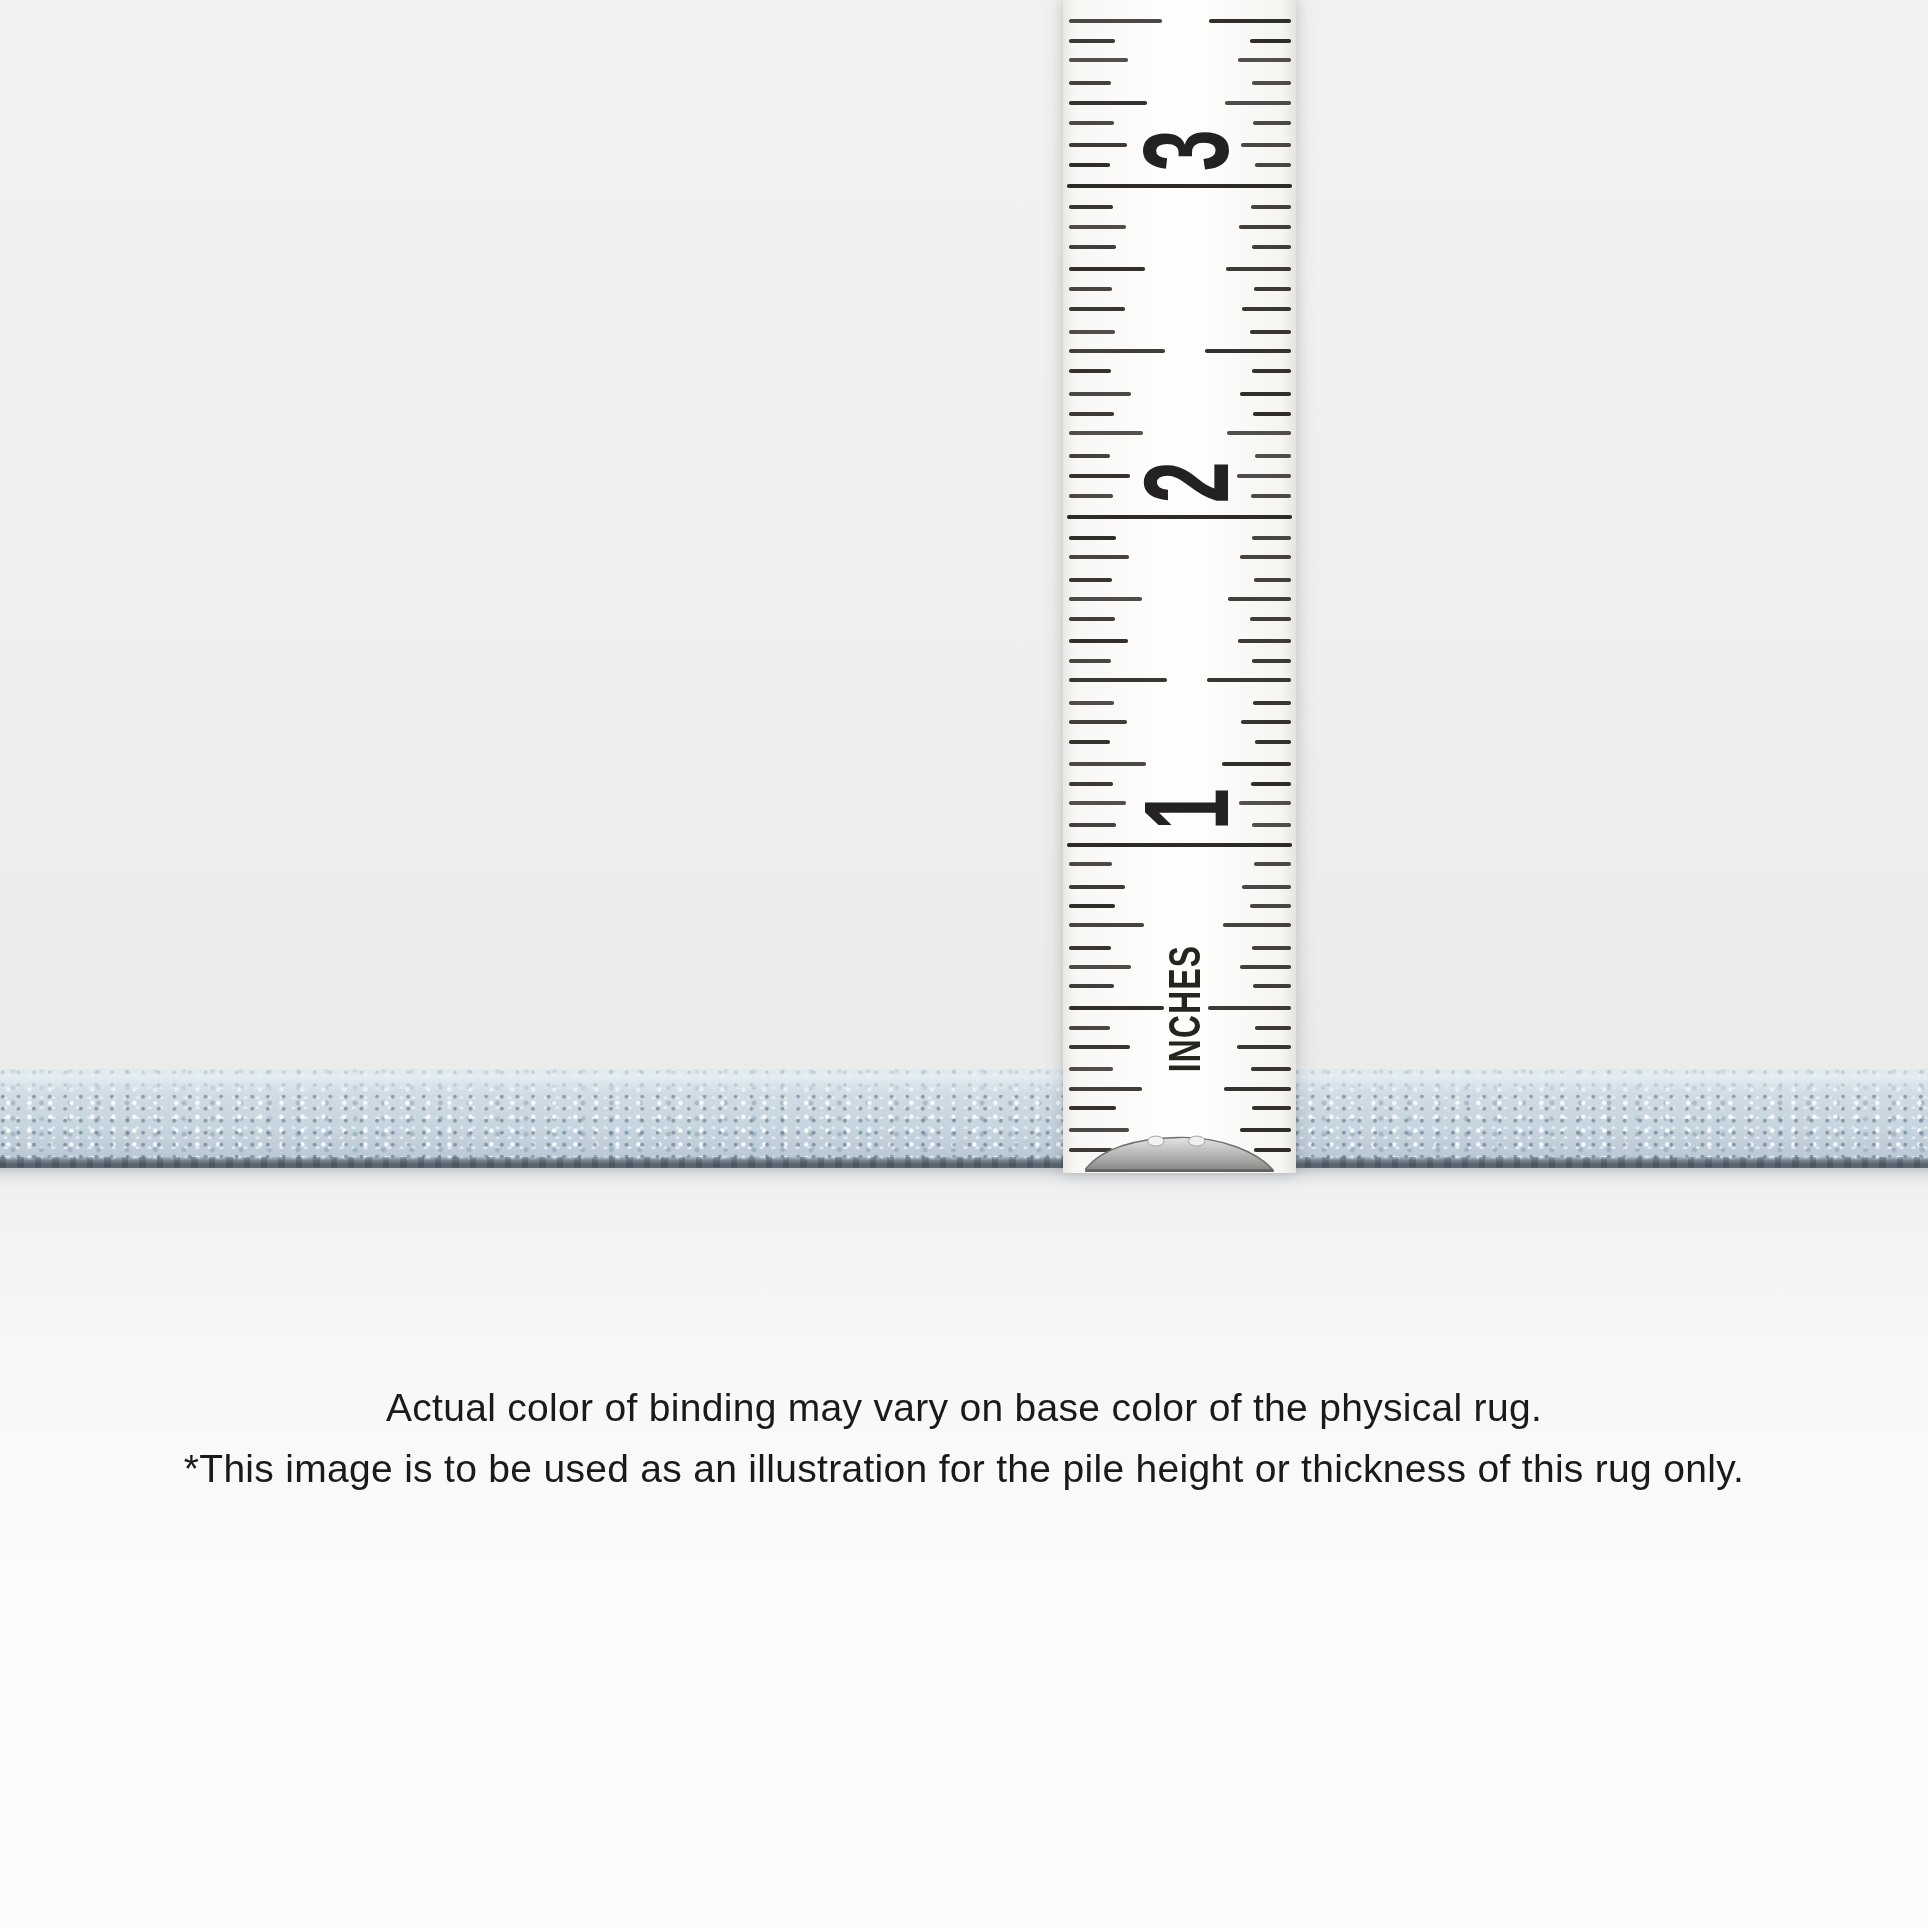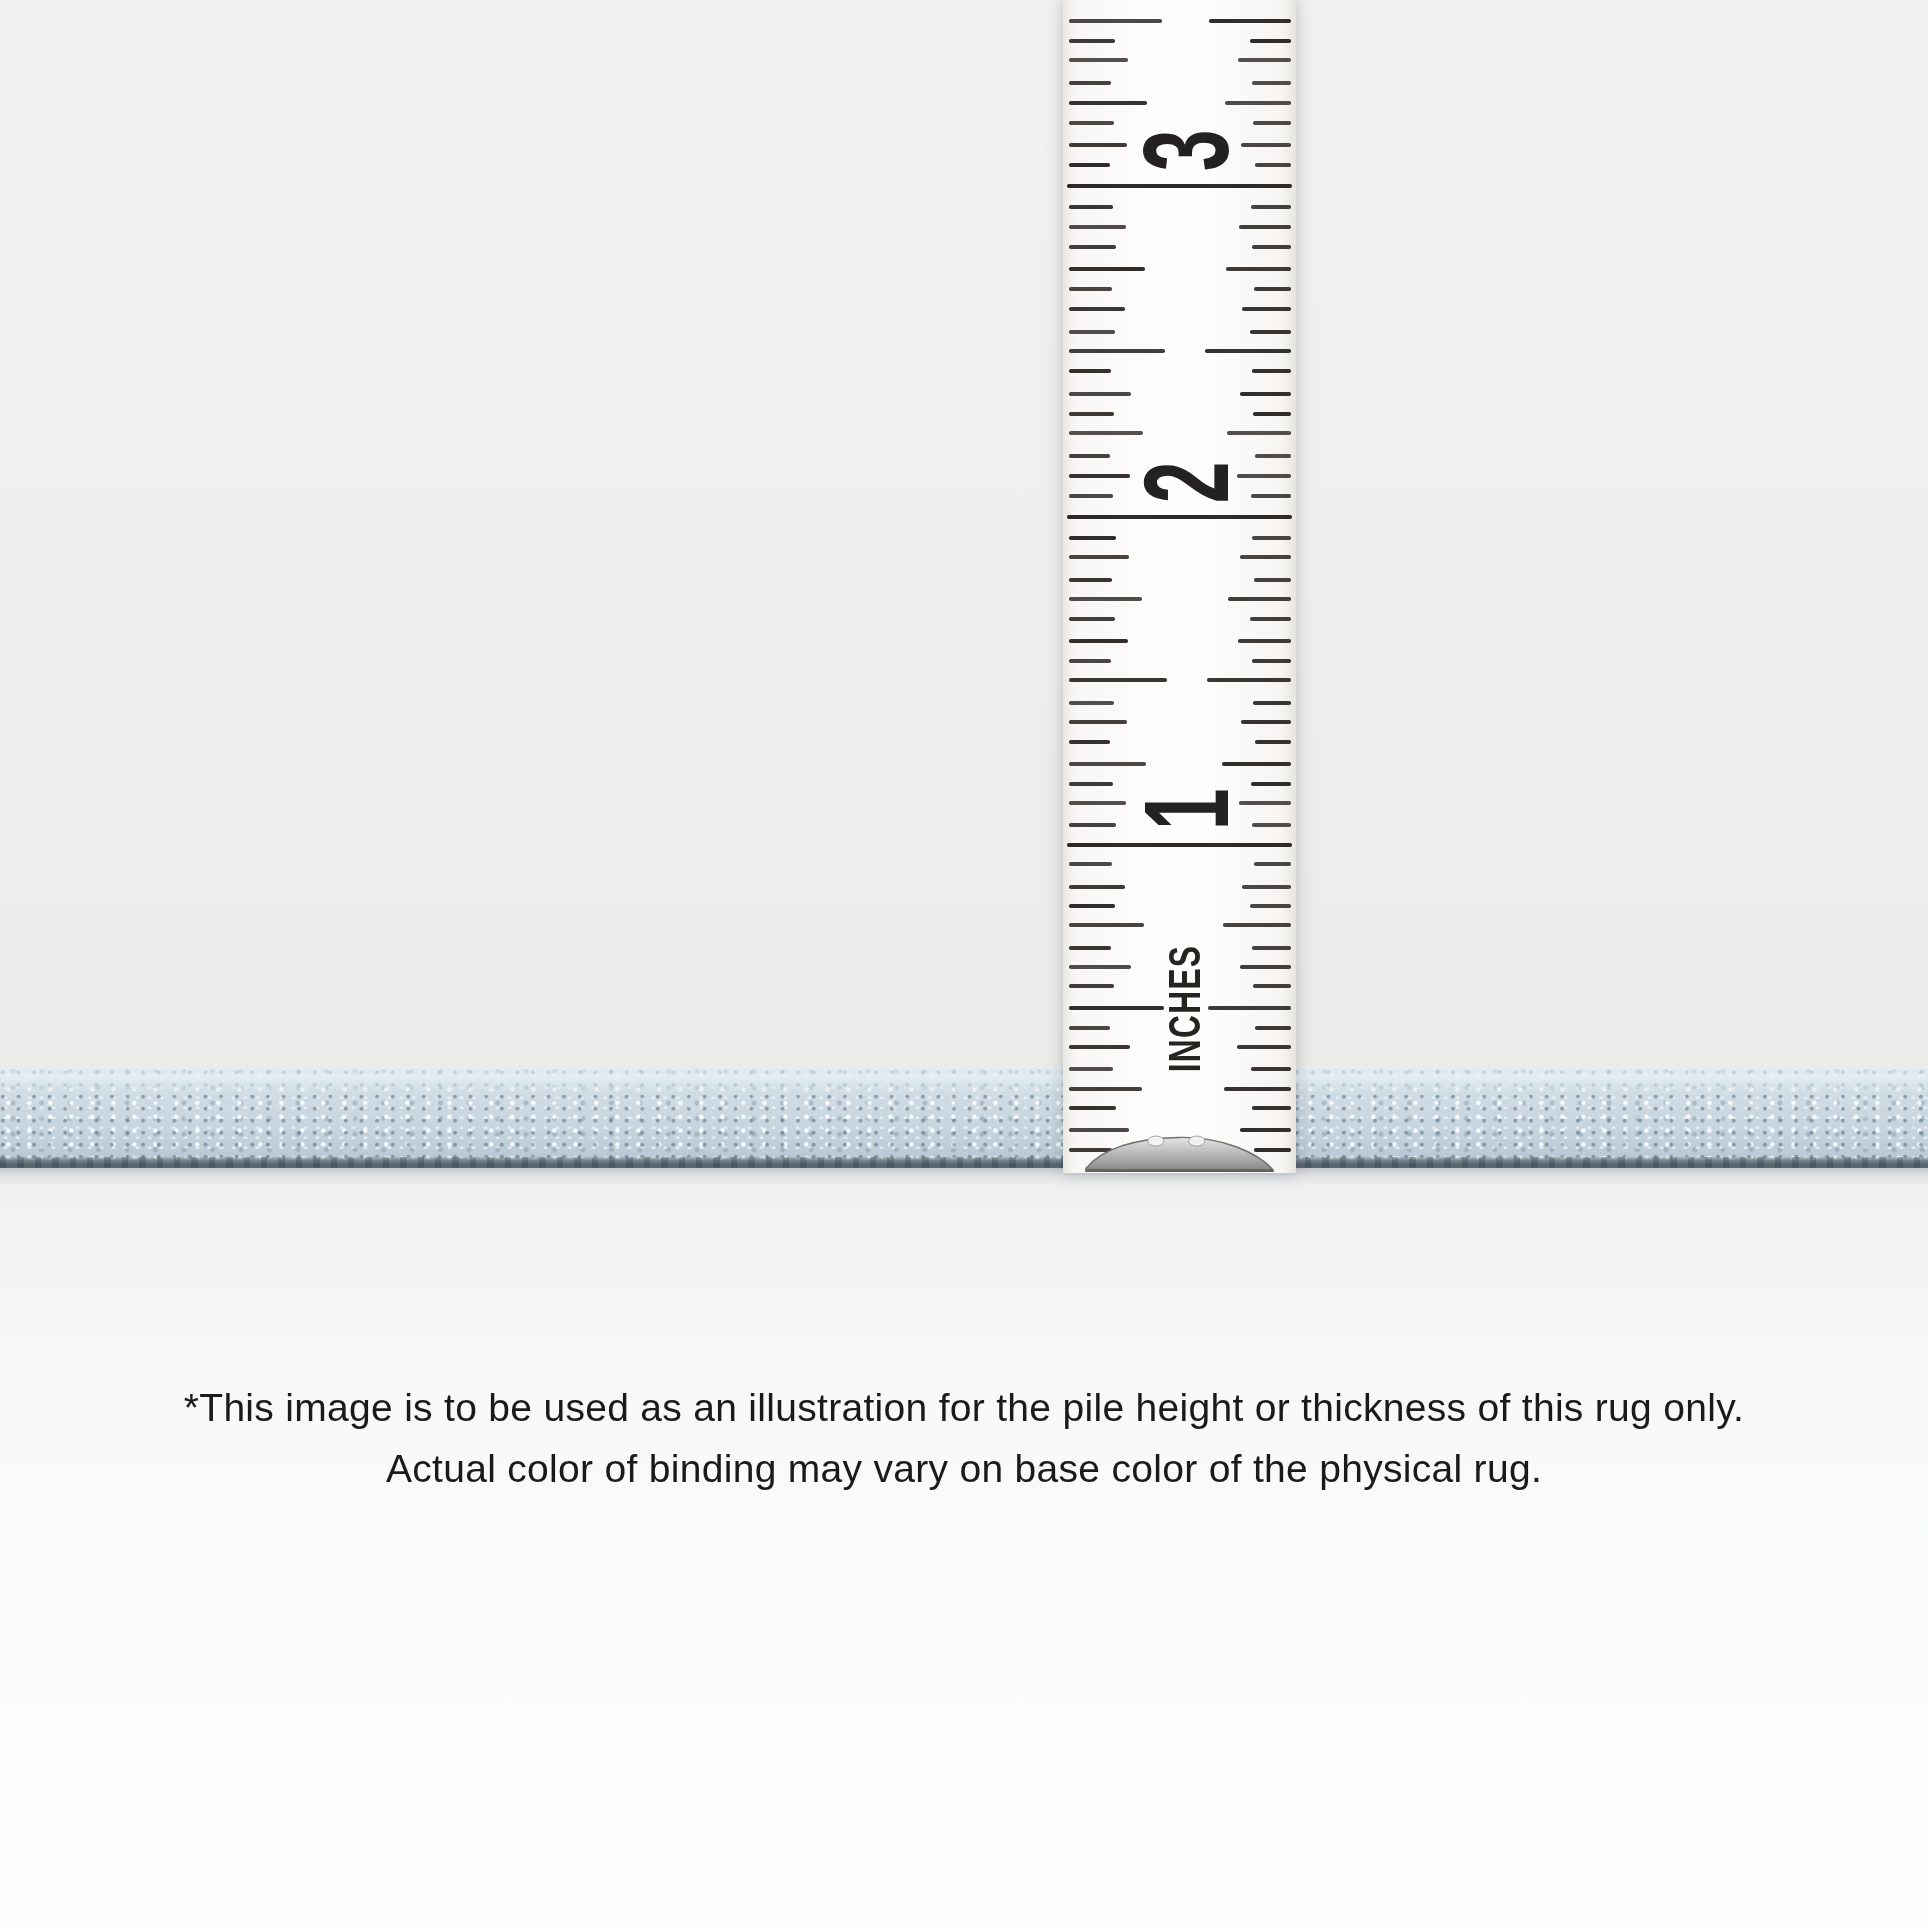--- a/index.html
+++ b/index.html
@@ -255,18 +255,18 @@
         </linearGradient>
       </defs>
       <path d="M2,44 L2,40 C22,16 62,7 104,6 C152,5 192,23 208,42 L208,44 Z" fill="url(#metal)" stroke="#6e6f6d" stroke-width="1.5"></path>
       <ellipse cx="79" cy="10" rx="9" ry="5.5" fill="#f0f2f3" stroke="#9a9b9a" stroke-width="1"></ellipse>
       <ellipse cx="124" cy="10" rx="9" ry="5.5" fill="#eef0f1" stroke="#9a9b9a" stroke-width="1"></ellipse>
       <rect x="2" y="41" width="206" height="3" fill="#60615f"></rect>
     </svg>
   </div>
 
   <div class="caption">
+    <p>Actual color of binding may vary on base color of the physical rug.</p>
     <p>*This image is to be used as an illustration for the pile height or thickness of this rug only.</p>
-    <p>Actual color of binding may vary on base color of the physical rug.</p>
   </div>
 
 </div>
 
 
 </body></html>

